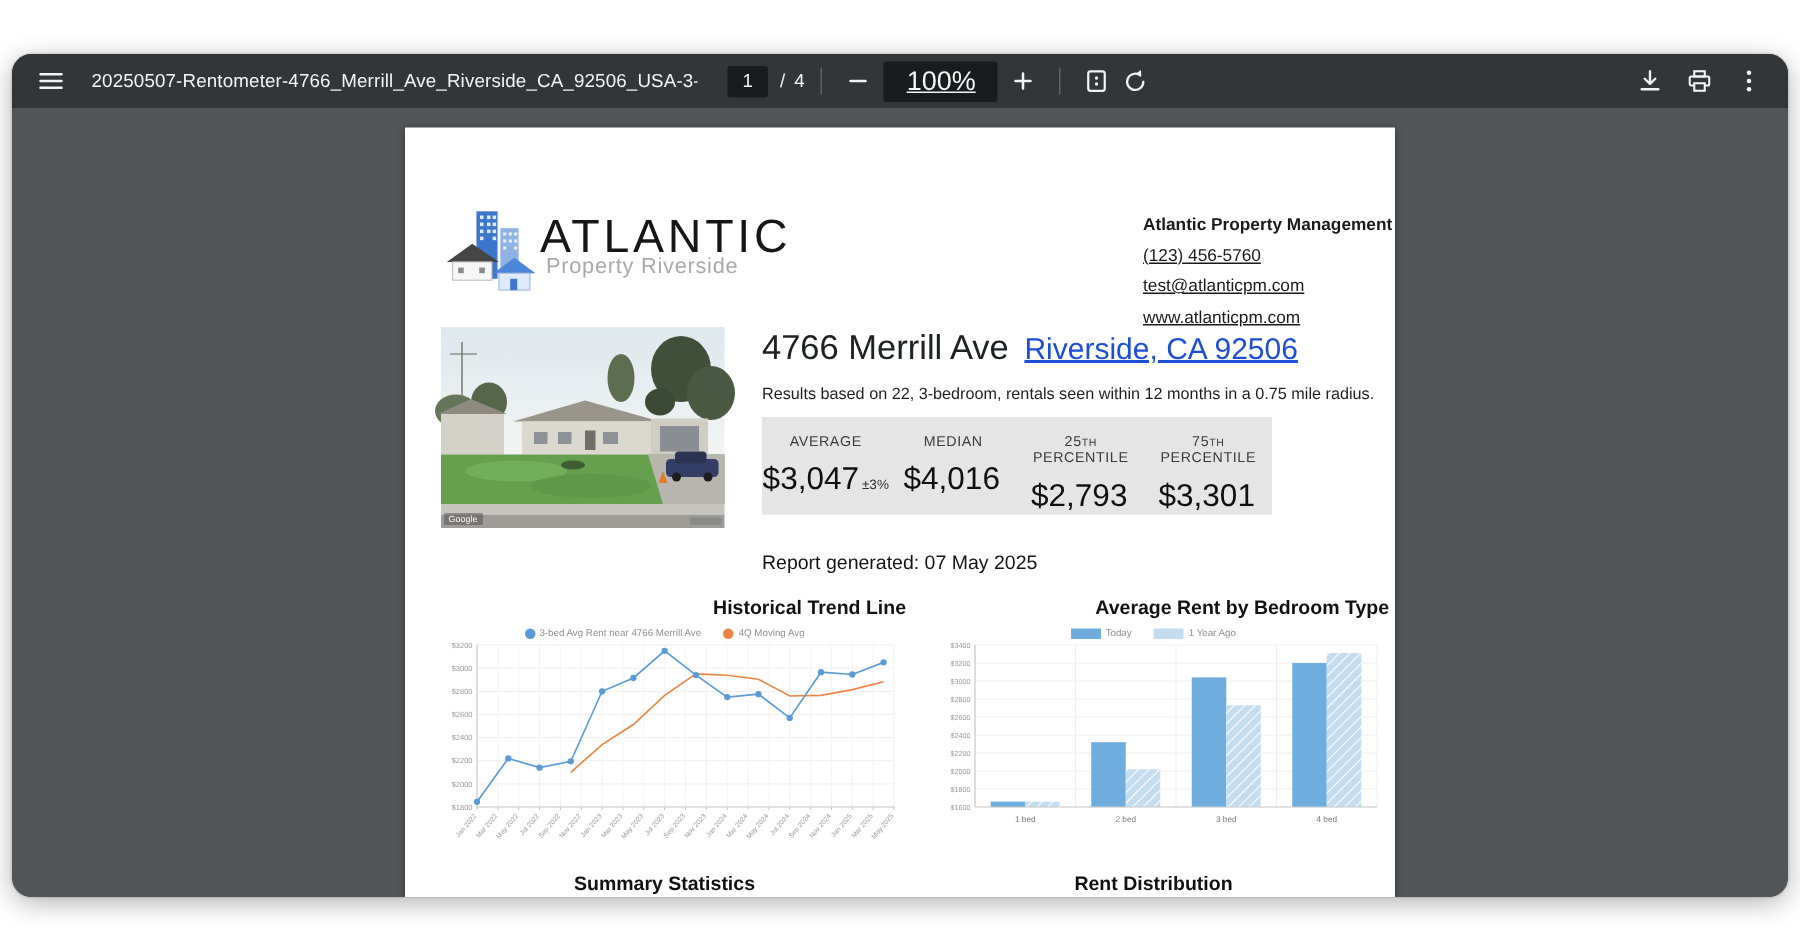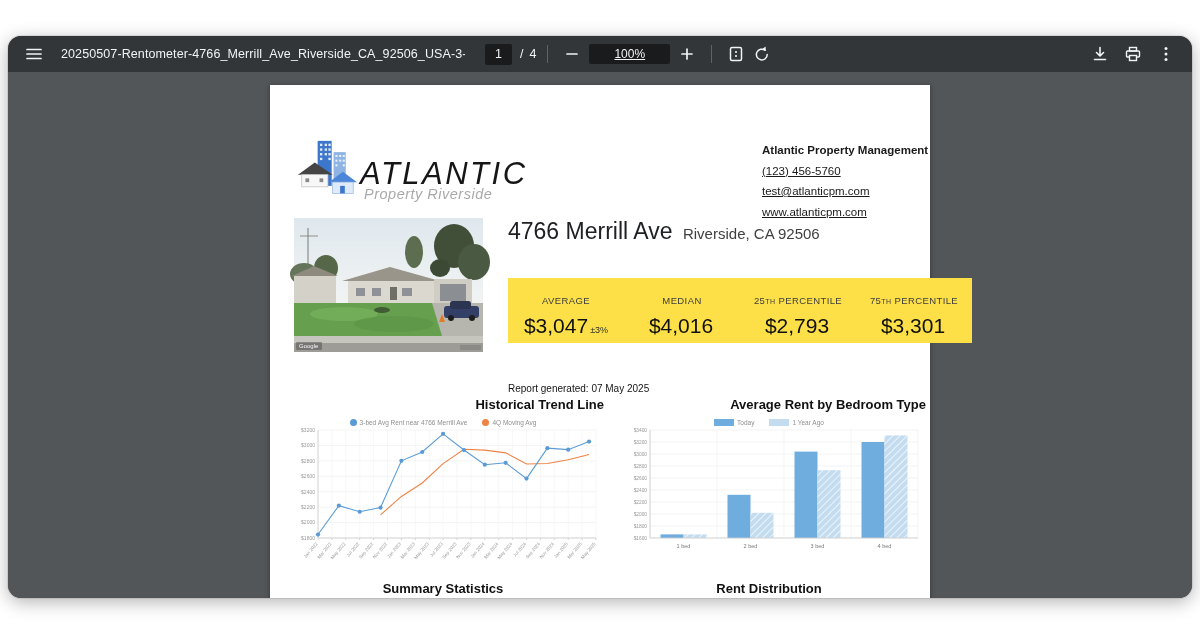--- a/index.html
+++ b/index.html
@@ -14,60 +14,60 @@
              display:flex; align-items:center; padding:0 13px; color:#f1f3f4; z-index:5; }
   .tb-btn { width:26px; height:26px; border:none; background:transparent; display:flex;
             align-items:center; justify-content:center; cursor:pointer; flex:0 0 auto; }
   .filename { margin-left:14px; font-size:12.5px; color:#f1f3f4; white-space:nowrap;
               overflow:hidden; max-width:404px; letter-spacing:.1px; }
   .page-group { display:flex; align-items:center; margin-left:20px; font-size:12.5px; color:#f1f3f4; }
   .page-input { width:27px; height:21px; background:#191b1c; border:none; border-radius:2px;
                 color:#f1f3f4; text-align:center; font-size:12.5px; font-family:inherit; }
   .page-sep { margin:0 6px 0 8px; color:#f1f3f4; }
   .vsep { width:1px; height:18px; background:#5f6368; margin:0 11px; flex:0 0 auto; }
-  .zoom-box { background:#191b1c; border-radius:2px; padding:3px 25px; font-size:12px; margin:0 4px;text-decoration:underline; }
+  .zoom-box { background:#191b1c; border-radius:2px; padding:3px 15px; font-size:18px; margin:0 4px;text-decoration:underline; }
   .spacer { flex:1; }
   .right-group { display:flex; align-items:center; gap:7px; }
 
   
   .viewport { position:absolute; top:36px; left:0; right:0; bottom:0; background:#525659; overflow:hidden; }
   .page { position:absolute; left:50%; transform:translateX(-50%); top:13px; width:660px; height:650px;
           background:#ffffff; box-shadow:0 1px 5px rgba(0,0,0,.35); }
 
   .abs { position:absolute; }
 
   
   .logo-wrap { left:27px; top:53px; display:flex; align-items:flex-start; }
-  .logo-text { margin-left:3px; margin-top:20px;font-style:italic; }
+  .logo-text { margin-left:3px; margin-top:4px; }
   .logo-title { font-size:31px; letter-spacing:2.5px; color:#161616; font-weight:400; line-height:1; }
   .logo-sub { font-size:14.5px; color:#a9a9a9; letter-spacing:.5px; margin-top:-3px; margin-left:4px; }
 
   
   .contact { left:492px; top:60px; font-size:11.5px; color:#1a1a1a; line-height:1; }
   .contact .company { font-weight:700; font-size:11.5px; }
   .contact a { display:block; color:#1a1a1a; text-decoration:underline; margin-top:9px; cursor:pointer; }
 
   
   .photo { left:24px; top:133px; width:189px; height:134px; }
 
   
   .title-block { left:238px; top:133px; white-space:nowrap; }
   .addr { font-size:23px; color:#202124; font-weight:400;text-align:center; }
-  .loc  { font-size:15px; color:#404040; margin-left:6px; }
+  .loc  { font-size:20px; color:#1d4ed8; margin-left:6px;text-decoration:underline; }
   .results-note { left:238px; top:172px; font-size:10.8px; color:#1f1f1f; }
 
   
-  .stats { left:238px; top:193px; width:464px; height:65px; background:#fde047; display:flex;align-items:center; }
+  .stats { left:238px; top:193px; width:340px; height:65px; background:#e5e5e5; display:flex; }
   .stat { flex:1; text-align:center; padding-top:11px; }
   .stat-label { font-size:9.5px; color:#3c3c3c; letter-spacing:.4px; }
   .stat-label .ord { font-size:7px; }
   .stat-value { font-size:21px; color:#101010; margin-top:8px; }
   .stat-note { font-size:9px; color:#2e2e2e; margin-left:2px; }
 
-  .generated { left:238px; top:282px; font-size:10px; color:#141414;margin-top:16px; }
+  .generated { left:238px; top:282px; font-size:13px; color:#141414; }
 
   
   .chart { text-align:right; }
   .chart-left  { left:12px;  top:312px; width:322px; }
   .chart-right { left:342px; top:312px; width:314px; }
   .chart-title { font-size:13px; font-weight:700; color:#111; }
   .chart-legend { display:flex; justify-content:center; align-items:center; gap:15px;
                   margin:7px 0 0; font-size:6.5px; color:#8f8f8f; }
   .legend-item { display:flex; align-items:center; gap:3px; }
   .sw-circle { width:7px; height:7px; border-radius:50%; }
@@ -245,20 +245,21 @@
         <rect x="0" y="125" width="189" height="9" fill="#9d9c97"></rect>
         <rect x="2" y="124" width="26" height="8" rx="1" fill="#555555" opacity="0.55"></rect>
         <text x="5" y="130" font-size="6" fill="#ffffff" opacity="0.95">Google</text>
         <rect x="166" y="127" width="21" height="5" fill="#777777" opacity="0.5"></rect>
       </svg>
 
       <div class="abs title-block">
         <span class="addr">4766 Merrill Ave</span>
         <span class="loc">Riverside, CA 92506</span>
       </div>
+      <div class="abs results-note">Results based on 22, 3-bedroom, rentals seen within 12 months in a 0.75 mile radius.</div>
 
       <div class="abs stats">
         <div class="stat">
           <div class="stat-label"><span>AVERAGE</span><span class="ord"></span><span></span></div>
           <div class="stat-value"><span>$3,047</span><span class="stat-note">±3%</span></div>
         </div>
         <div class="stat">
           <div class="stat-label"><span>MEDIAN</span><span class="ord"></span><span></span></div>
           <div class="stat-value"><span>$4,016</span><span class="stat-note"></span></div>
         </div>

